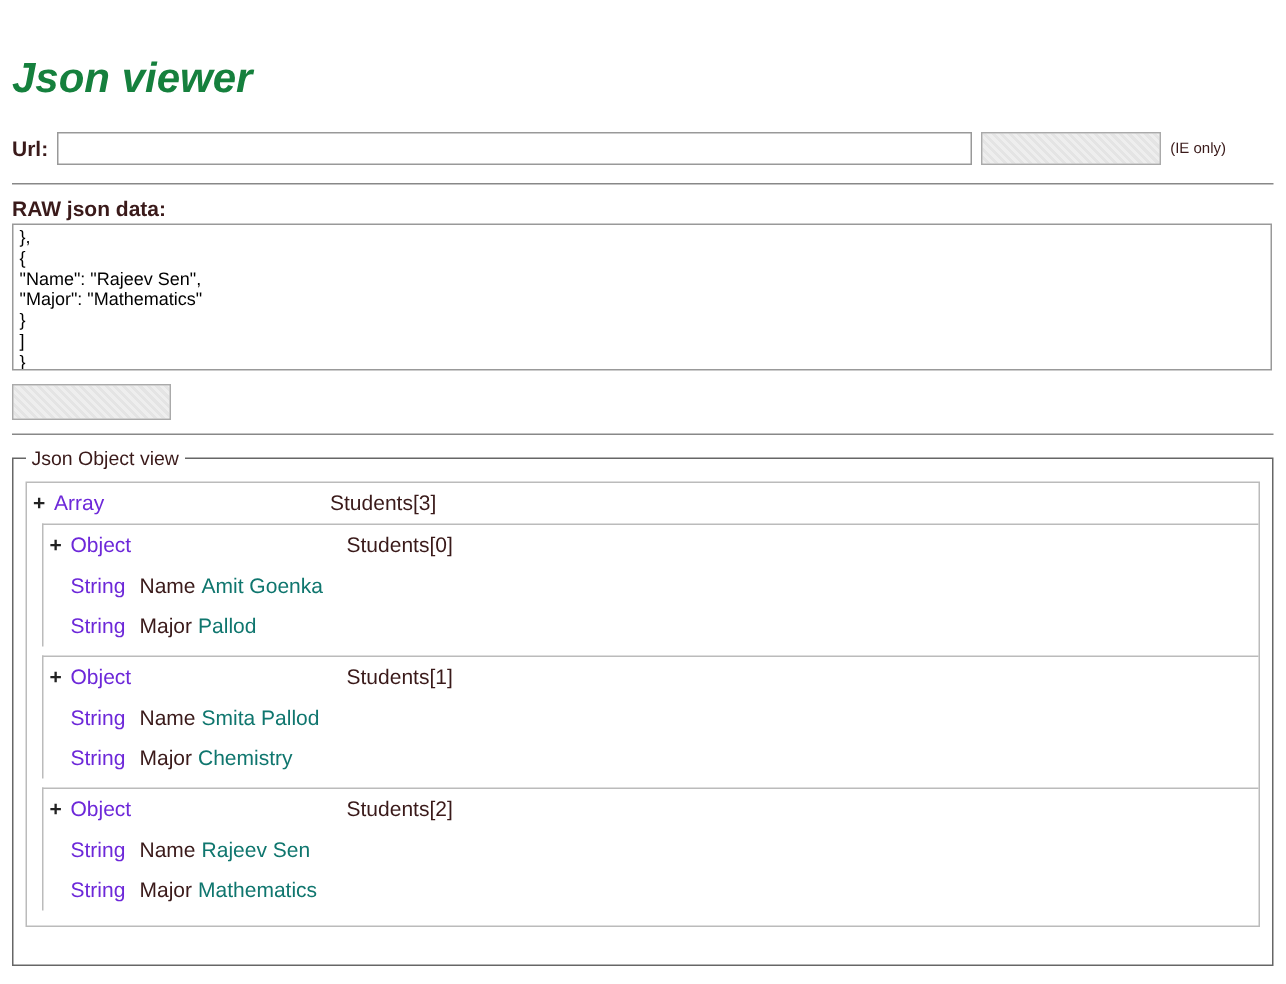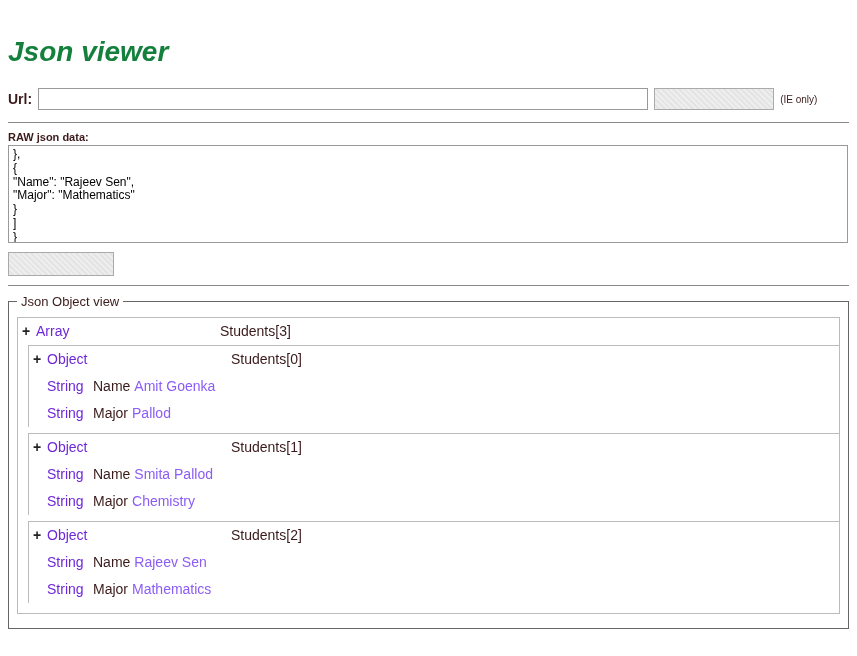--- a/index.html
+++ b/index.html
@@ -52,40 +52,40 @@
   .ie-only {
     font-size: 10px;
   }
   hr {
     border: none;
     border-top: 1px solid #888;
     margin: 8px 0;
   }
   .raw-label {
     font-weight: bold;
-    font-size: 11px;
+    font-size: 14px;
     margin: 4px 0 2px 0;
   }
   .raw-textarea {
     width: 840px;
     height: 98px;
     border: 1px solid #999;
     font-family: Arial, Helvetica, sans-serif;
     font-size: 12px;
     line-height: 1.15;
     padding: 2px 4px;
     resize: none;
     white-space: pre;
     overflow: hidden;
   }
   .parse-row { margin: 6px 0 8px 0; }
   fieldset.objview {
     border: 1px solid #666;
     margin: 8px 0 0 0;
-    padding: 8px 8px 8px 8px;
+    padding: 8px 8px 19px 8px;
   }
   fieldset.objview > legend {
     font-size: 13px;
     color: #3a1a1a;
     padding: 0 4px;
   }
   .node-box {
     border: 1px solid #bbb;
     margin-bottom: 6px;
     background: #fff;
@@ -112,21 +112,21 @@
     min-width: 54px;
     padding-right: 4px;
   }
   .typelabel.tight { min-width: 46px; }
   .spacer { width: 130px; flex: 0 0 auto; }
   .spacer.inner { width: 130px; }
   .keybold {
     font-weight: normal;
   }
   .valtext {
-    color: #8b5cf6;
+    color: #0f766e;
     padding-left: 4px;
   }
   .inner-node {
     border-top: 1px solid #bbb;
     border-left: 1px solid #bbb;
     margin: 2px 0 6px 0;
   }
   .inner-node:first-child { margin-top: 0; }
 </style>
 </head>

